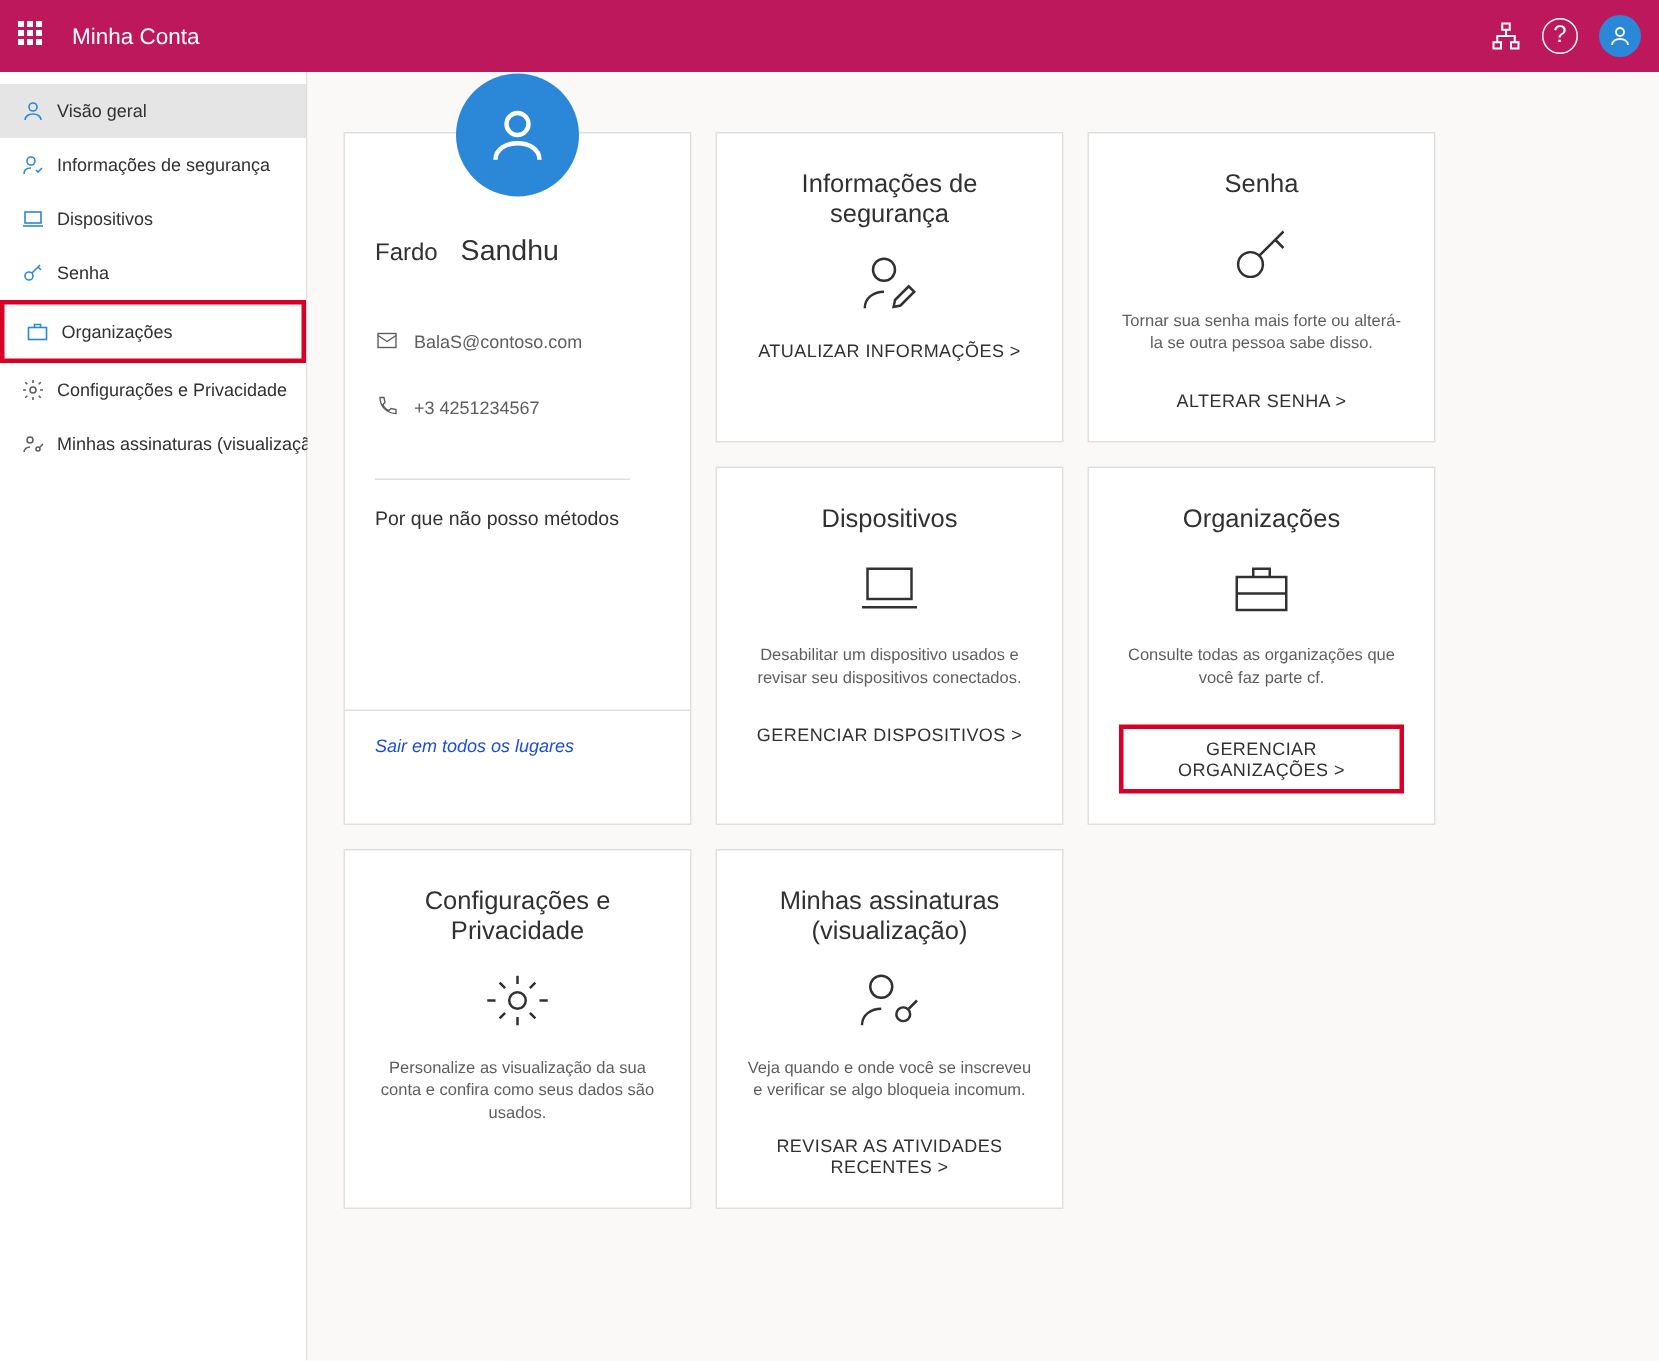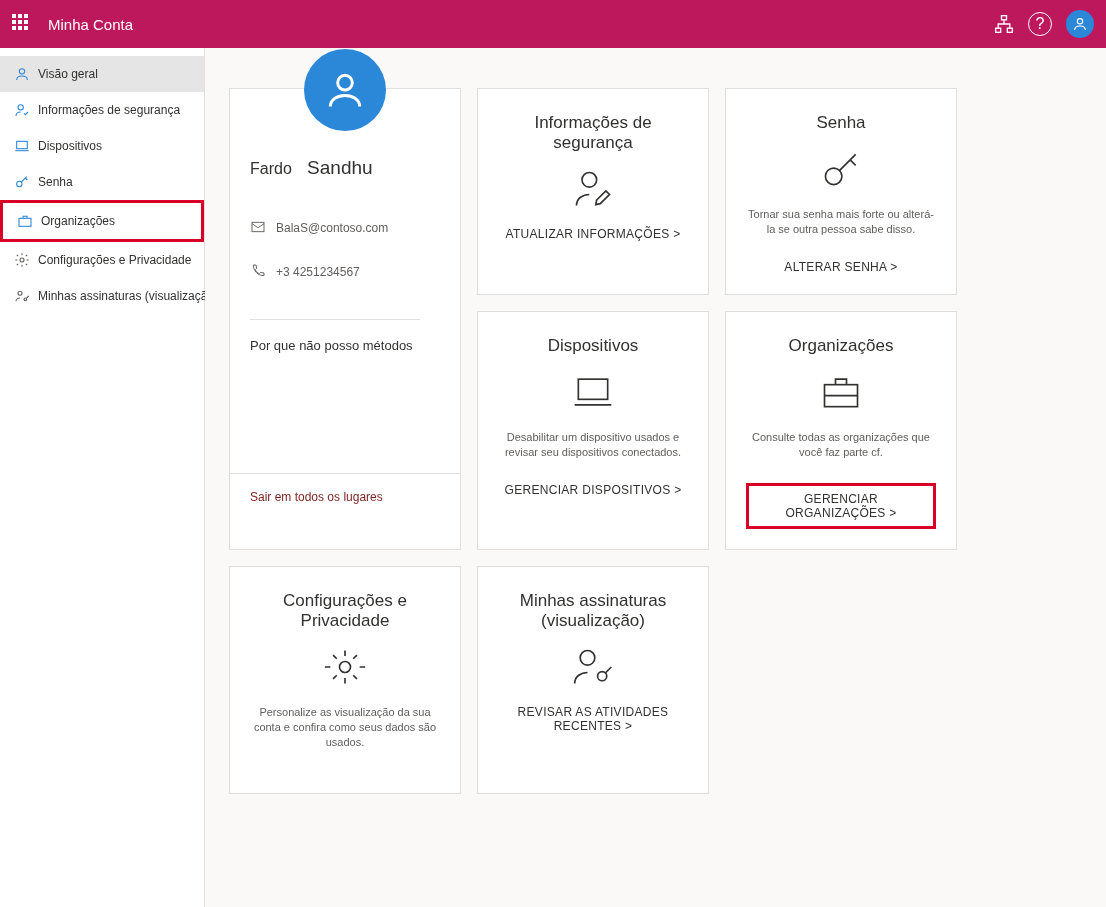--- a/index.html
+++ b/index.html
@@ -110,21 +110,21 @@
   .profile-name { width:100%; text-align:left; font-size:19px; font-weight:400; margin-bottom:26px; }
   .profile-name .first { margin-right:10px; font-size:16px; }
   .profile-row { display:flex; align-items:flex-end; gap:10px; font-size:12px; color:#605e5c; margin:14px 0; }
   .divider { width:170px; border:none; border-top:1px solid #e1dfdd; margin:26px 0 18px 0; }
   .profile-q { font-size:13px; color:#323130; margin-bottom:120px; }
   .profile-link {
     border-top:1px solid #e1dfdd;
     width:calc(100% + 40px);
     margin:0 -20px -20px -20px;
     padding:16px 20px;
-    font-size:12px; color:#7f1d1d; cursor:pointer;
+    font-size:12px; color:#1d4ed8; cursor:pointer;font-style:italic;
   }
   
   svg { display:block; }
   .card-icon svg { width:44px; height:44px; }
   .profile-row svg, .nav-item svg { width:16px; height:16px; }
 </style>
 </head>
 <body>
 
 <div class="topbar">
@@ -330,18 +330,19 @@
       <div class="card">
         <h2>Minhas assinaturas (visualização)</h2>
         <div class="card-icon">
           <svg viewBox="0 0 48 48" fill="none" stroke="#323130" stroke-width="1.8">
             <circle cx="18" cy="14" r="8"></circle>
               <path d="M4 42c0-8 7-12 14-12"></path>
             <circle cx="34" cy="34" r="5"></circle>
               <path d="M38 30l6-6"></path>
           </svg>
         </div>
+        <div class="card-desc">Veja quando e onde você se inscreveu e verificar se algo bloqueia incomum.</div>
         <div class="card-action">REVISAR AS ATIVIDADES RECENTES &gt;</div>
       </div>
 
     </div>
   </div>
 </div>
 
 </body></html>

